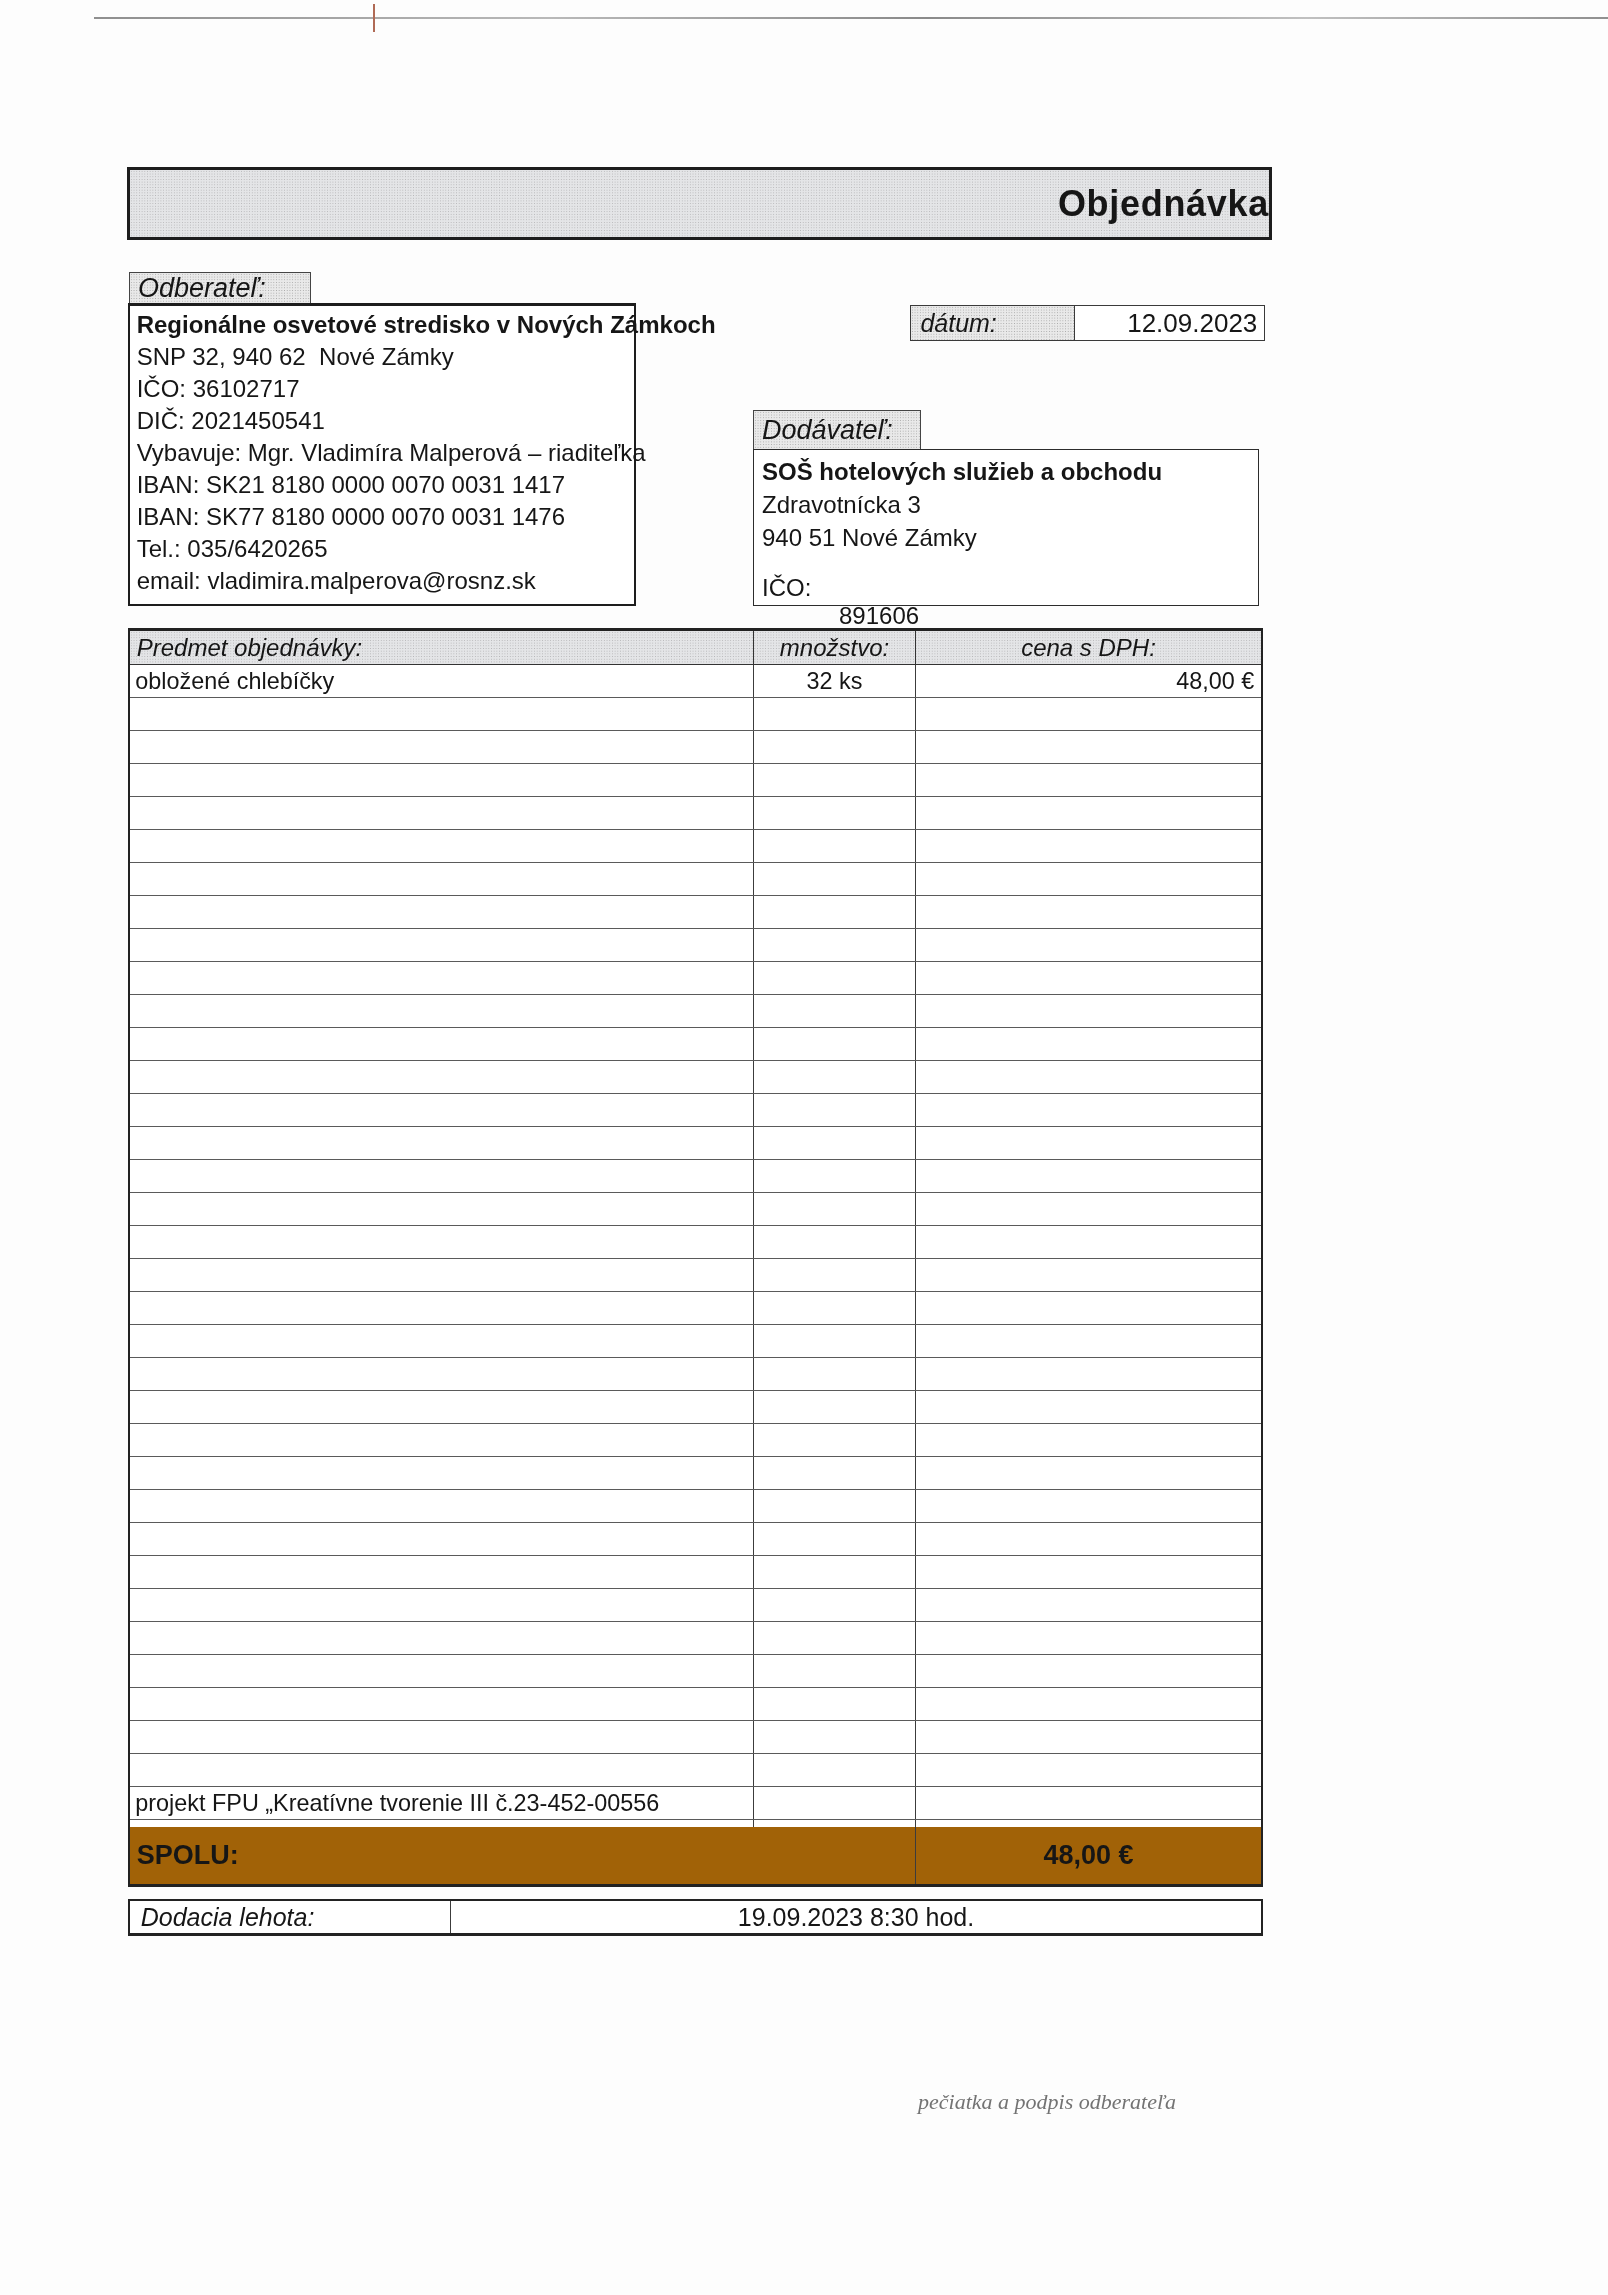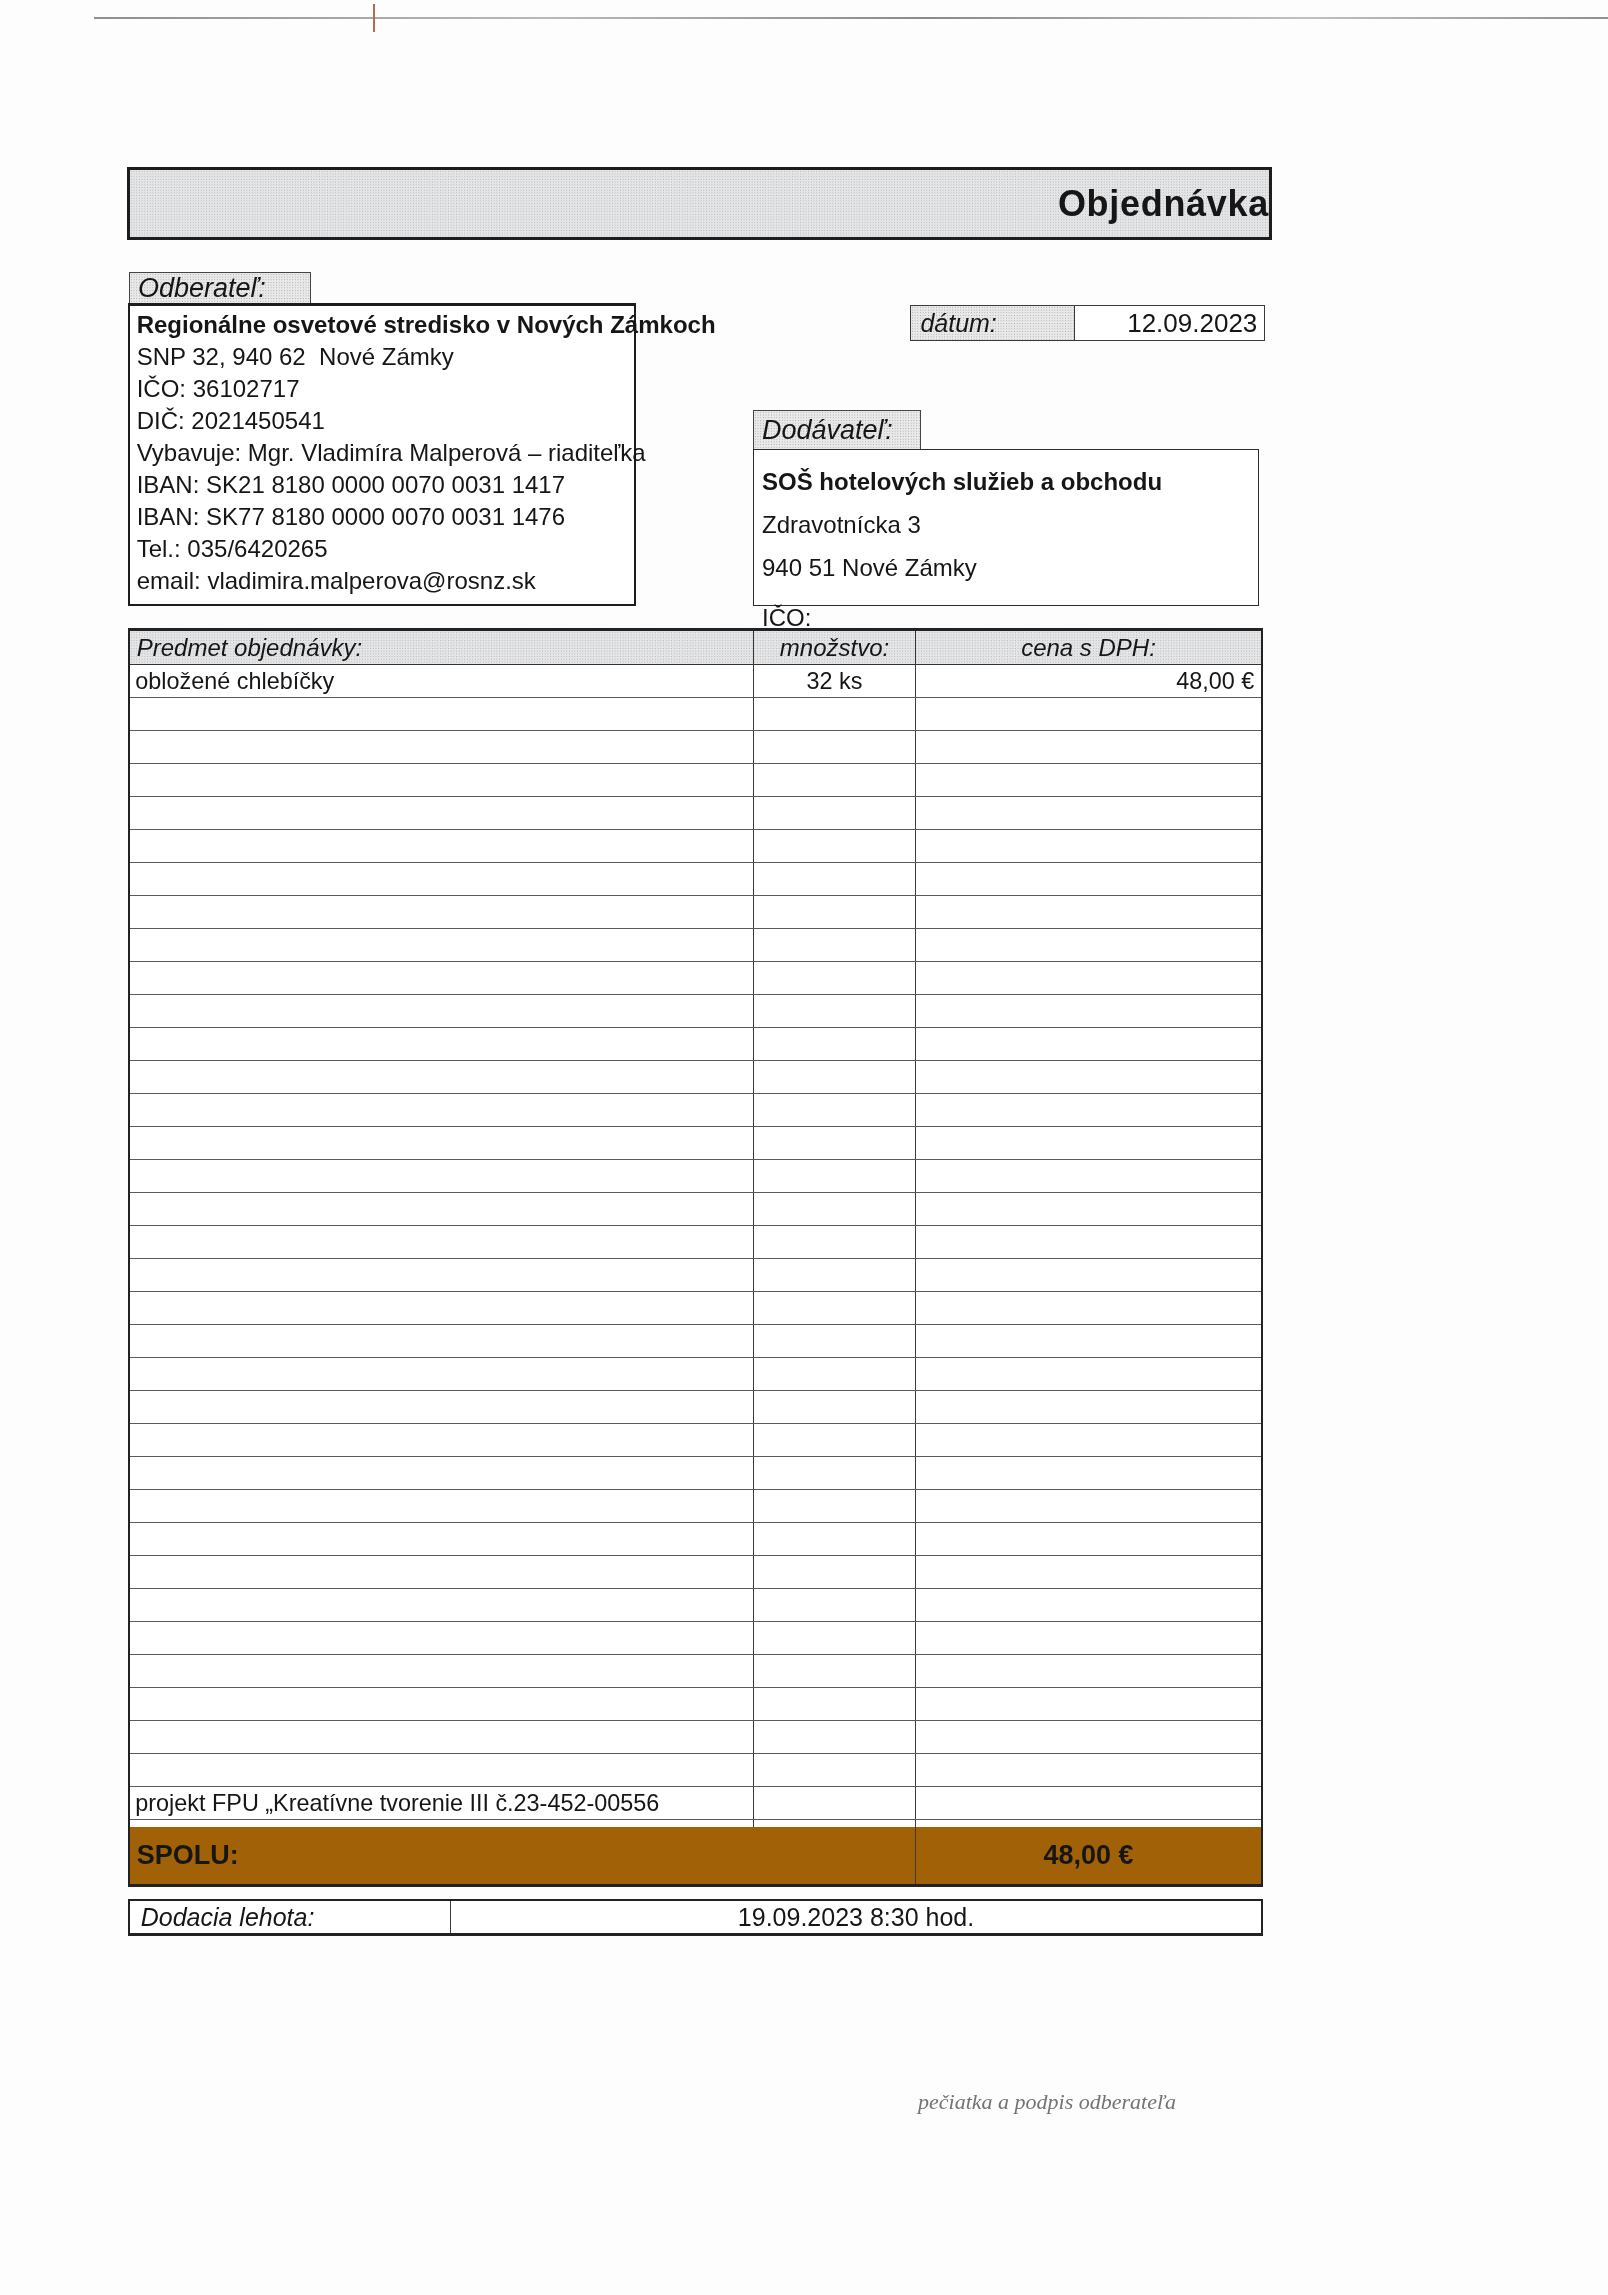--- a/index.html
+++ b/index.html
@@ -61,21 +61,21 @@
   }
   .box-datum .dlabel{width:164px;font-style:italic;font-size:25px;display:flex;align-items:center;padding-left:9.4px;box-sizing:border-box;border-right:1.3px solid #3a3a3a;}
   .box-datum .dvalue{flex:1;font-size:26px;display:flex;align-items:center;justify-content:flex-end;padding-right:6.7px;}
 
   
   .box-dodavatel{
     left:753px;top:449px;width:506px;height:157px;
     border:1.3px solid #2c2c2c;background:#fff;
     padding:5.3px 0 0 8px;
   }
-  .box-dodavatel .line{font-size:24px;line-height:33px;white-space:pre;margin-top:10px;}
+  .box-dodavatel .line{font-size:24px;line-height:33px;white-space:pre;}
   .box-dodavatel .name{font-weight:bold;}
   .ico-row{margin-top:20px;font-size:24px;display:flex;flex-direction:column;}
   .ico-row .ico-val{margin-left:77px;}
 
   
   .table{
     left:128px;top:628px;width:1135px;
     border:2px solid #222;border-top-width:3.3px;
     background:#fff;
   }

